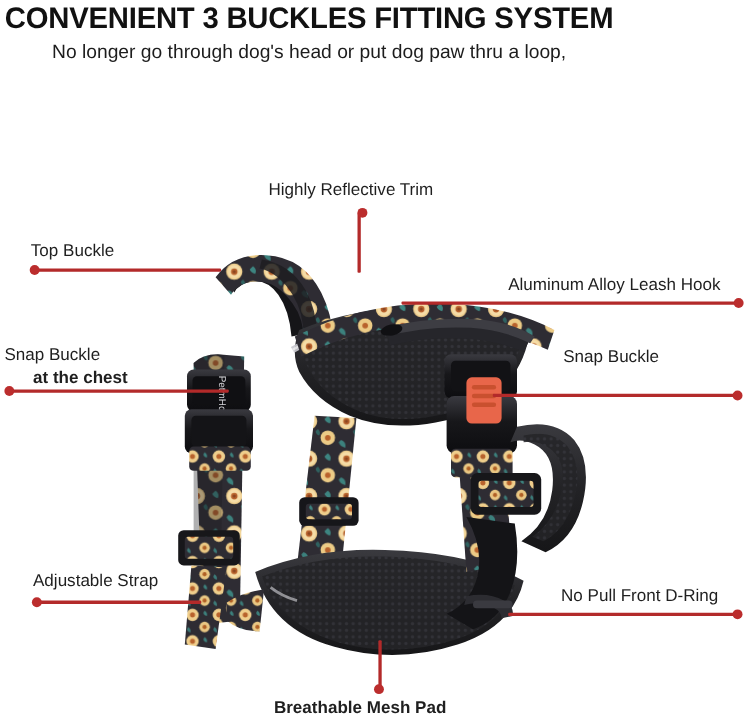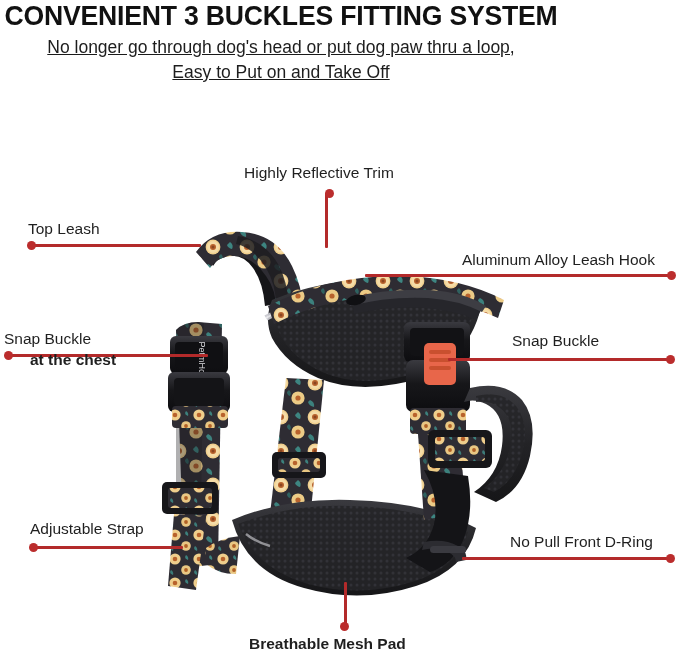--- a/index.html
+++ b/index.html
@@ -33,21 +33,21 @@
     color: #111111;
     transform: scaleX(0.985);
     white-space: nowrap;
   }
   .subtitle-line {
     font-size: 17.5px;
     line-height: 25px;
     color: #1d1d1d;
     white-space: nowrap;
   }
-  #subtitle { margin-top: 4px; text-decoration: underline; }
+  #subtitle { margin-top: 4px; }
 
   
   #product-stage {
     position: absolute;
     left: 0;
     top: 0;
     width: 679px;
     height: 656px;
   }
   #product-svg { display: block; }
@@ -62,21 +62,21 @@
   .callout {
     position: absolute;
   }
   .callout-label {
     position: absolute;
     font-size: 15.5px;
     line-height: 20px;
     color: #1f1f1f;
     white-space: nowrap;
   }
-  .callout-label.two-line { line-height: 21px; margin-top: 16px; }
+  .callout-label.two-line { line-height: 21px; }
   .callout-label .l2 { display: block; }
   .lead-h {
     position: absolute;
     height: 2.6px;
     background: #b32a2a;
     border-radius: 1px;
   }
   .lead-v {
     position: absolute;
     width: 2.6px;
@@ -240,34 +240,33 @@
   <g>
     <path d="M206 548 q14 -10 34 -12 l-4 38 q-18 0 -30 -10z" fill="url(#floralSm)"></path>
   </g>
 </svg>
 </div>
 
 <div id="header">
   <div id="title">CONVENIENT 3 BUCKLES FITTING SYSTEM</div>
   <div id="subtitle">
     <div class="subtitle-line">No longer go through dog's head or put dog paw thru a loop,</div>
-    <div class="subtitle-line">Easy to Put on and Take Off</div>
   </div>
 </div>
 
 <div id="callouts">
     <div class="callout">
       <div class="lead-v" style="left: 325px; top: 193px; height: 55px;"></div>
       <div class="dot" style="left: 325px; top: 189px;"></div>
       <div class="callout-label" style="left: 244px; top: 163px;"><span>Highly Reflective Trim</span></div>
     </div>
     <div class="callout">
       <div class="lead-h" style="left: 31px; top: 244px; width: 170px;"></div>
       <div class="dot" style="left: 27px; top: 241px;"></div>
-      <div class="callout-label" style="left: 28px; top: 219px;"><span>Top Leash</span></div>
+      <div class="callout-label" style="left: 28px; top: 219px;"><span>Top Buckle</span></div>
     </div>
     <div class="callout">
       <div class="lead-h" style="left: 365px; top: 274px; width: 305px;"></div>
       <div class="dot" style="left: 667px; top: 271px;"></div>
       <div class="callout-label" style="left: 449px; top: 250px; margin-left: 13px;"><span>Aluminum Alloy Leash Hook</span></div>
     </div>
     <div class="callout">
       <div class="lead-h" style="left: 8px; top: 354px; width: 200px;"></div>
       <div class="dot" style="left: 4px; top: 351px;"></div>
       <div class="callout-label two-line" style="left: 4px; top: 312px;"><span>Snap Buckle</span><span class="l2" style="text-align: right; padding-left: 26px; font-weight: bold;">at the chest</span></div>

